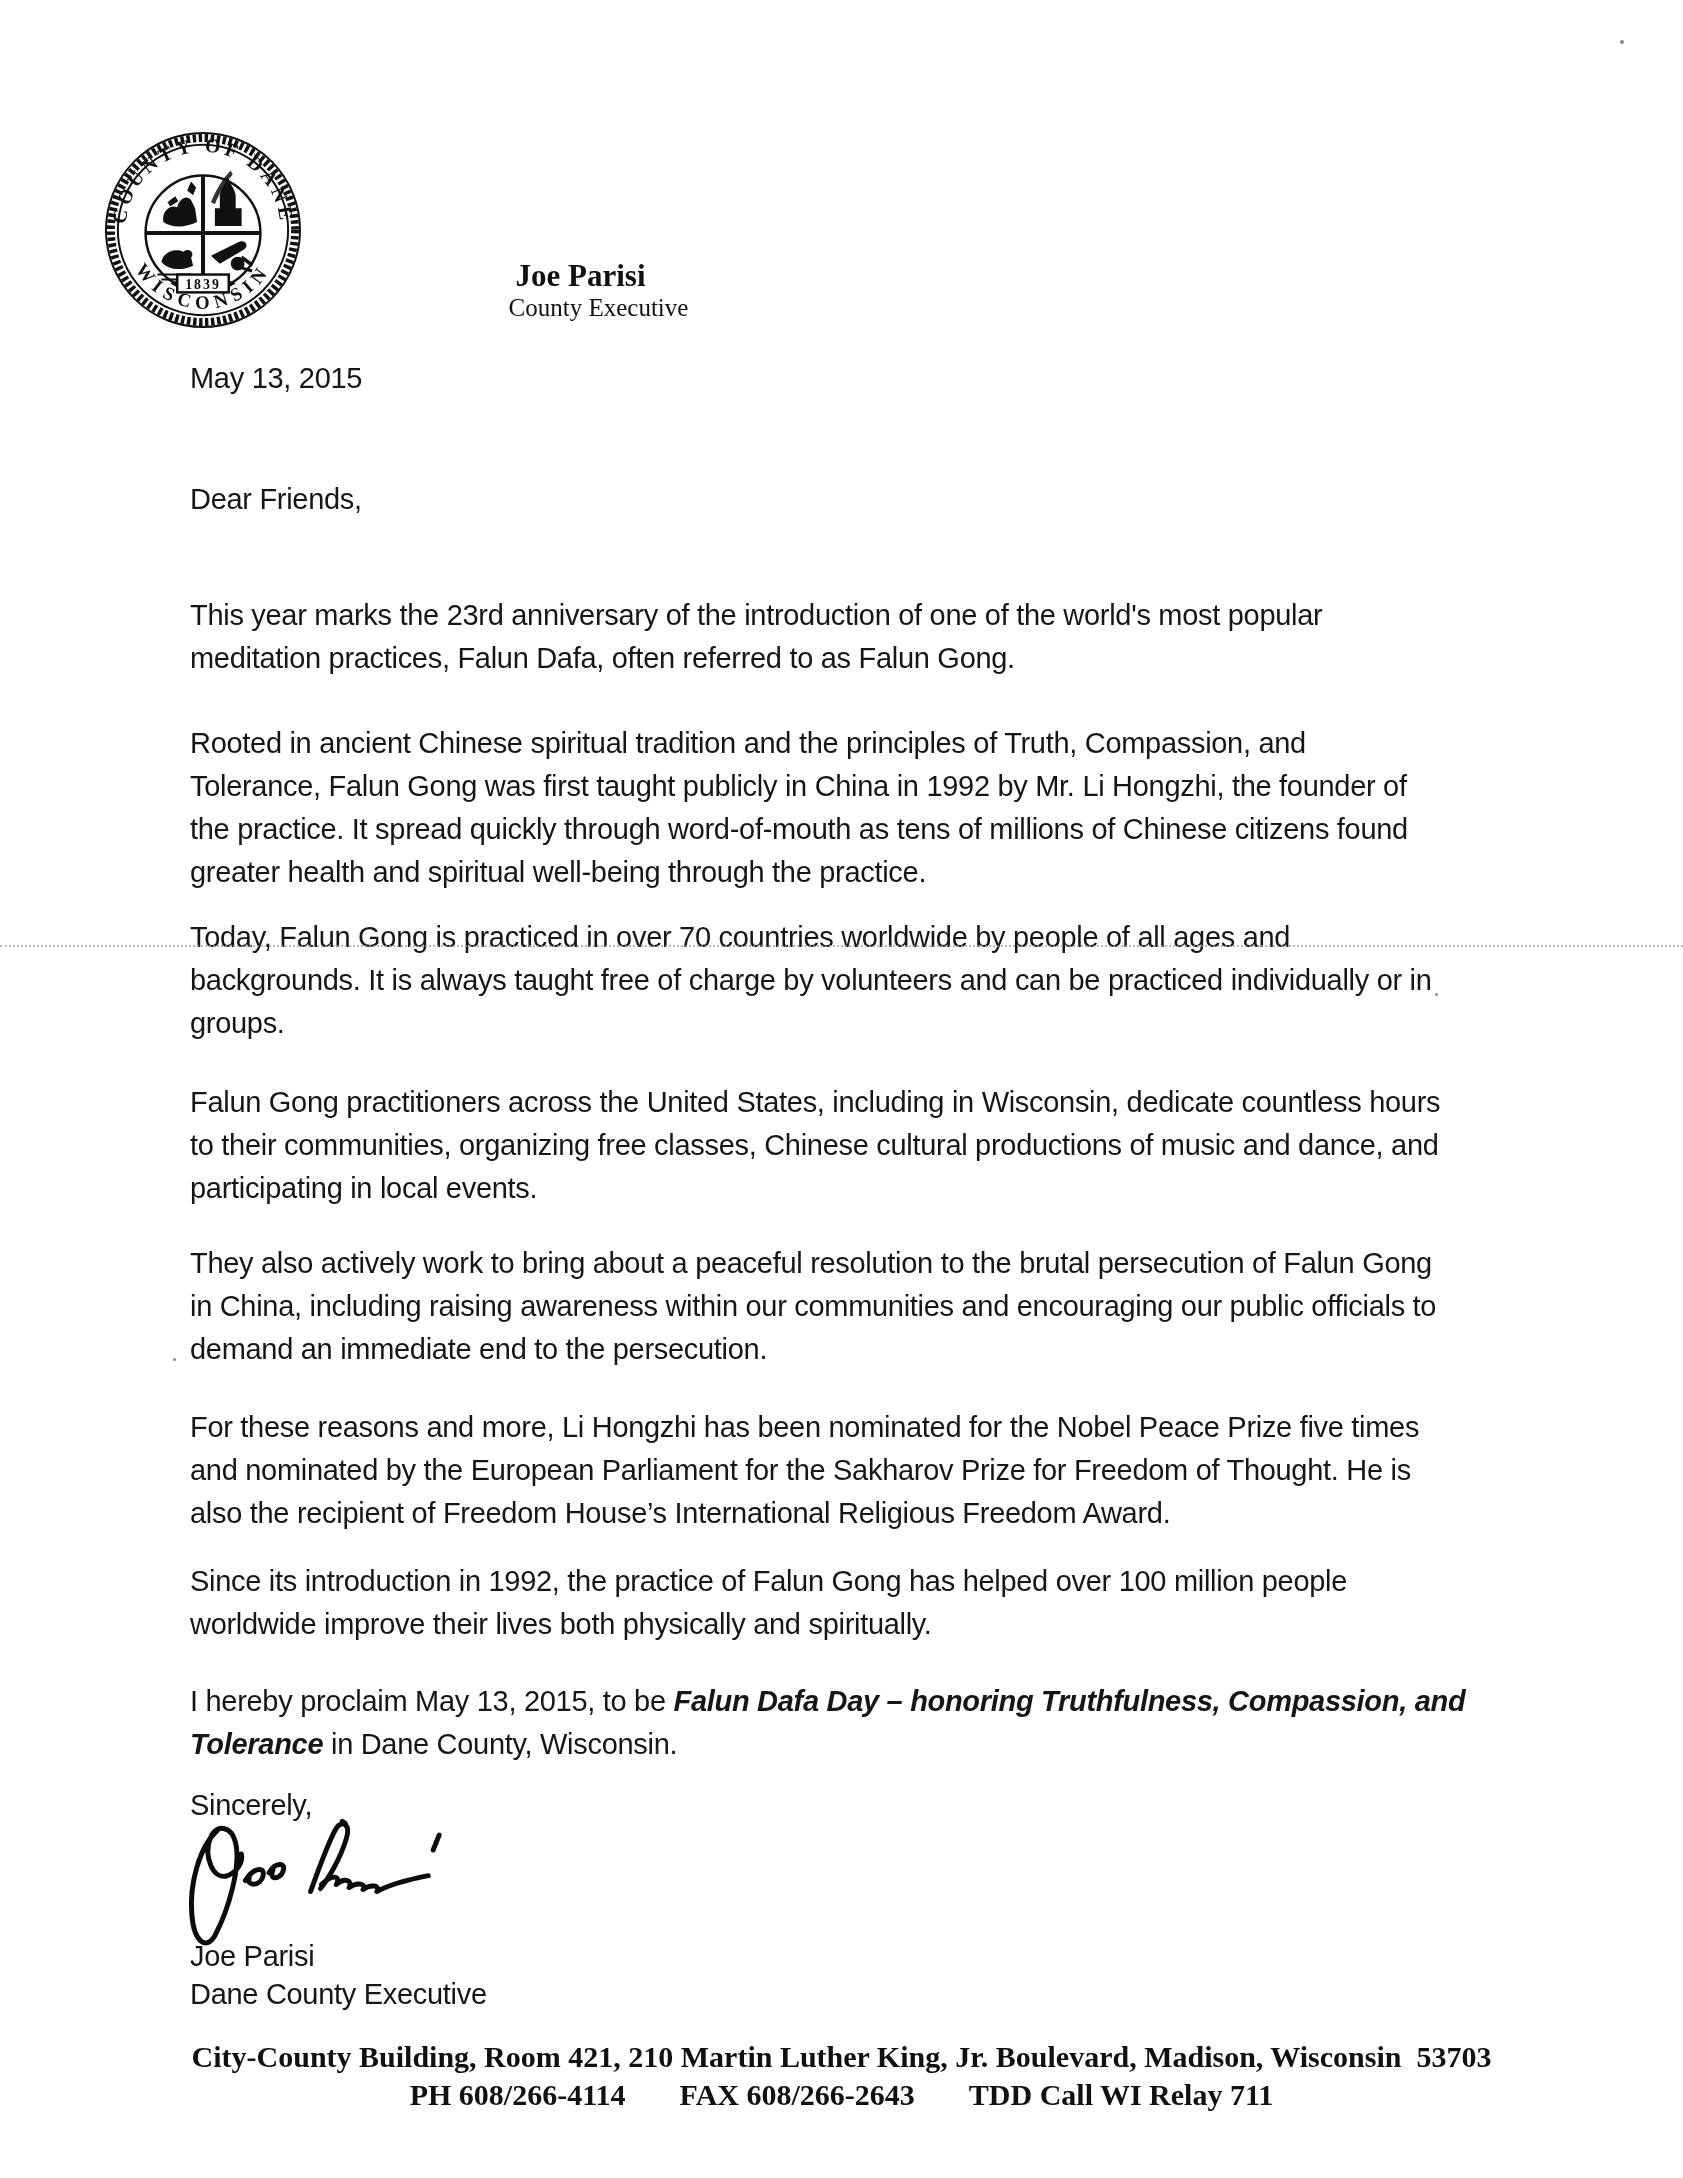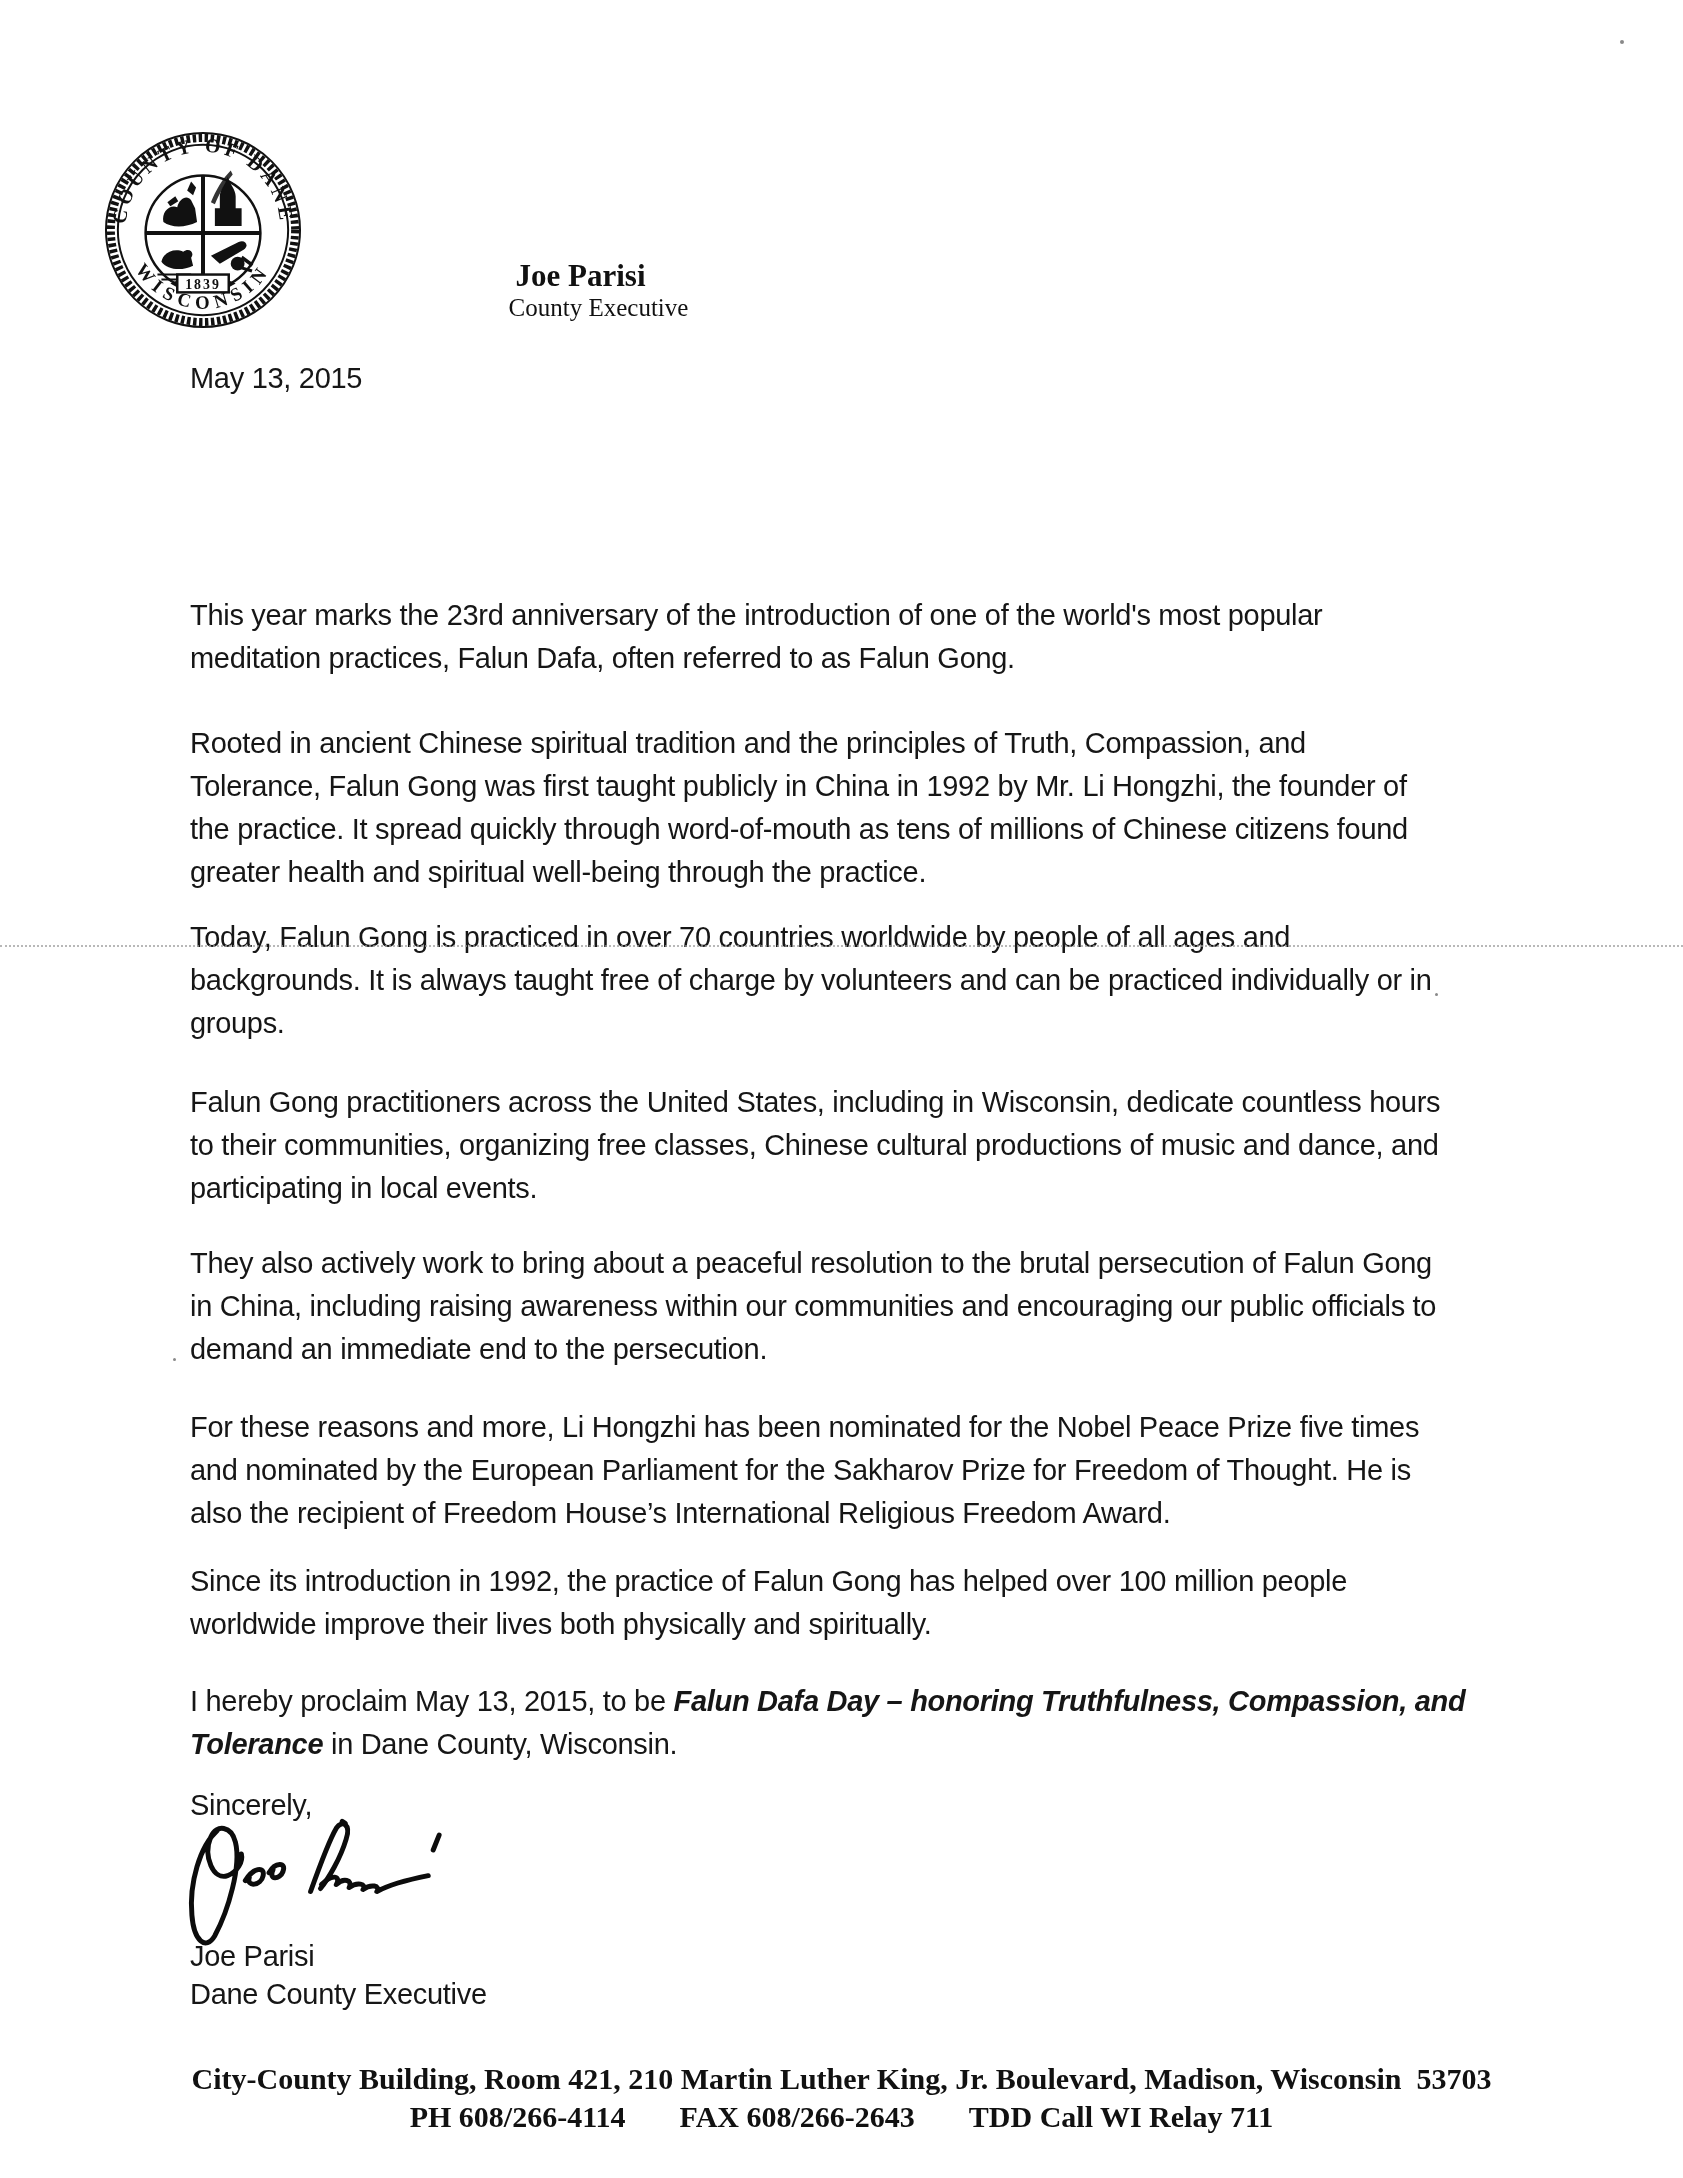--- a/index.html
+++ b/index.html
@@ -53,21 +53,21 @@
   .em{font-weight:bold;font-style:italic;}
   
   .signature{position:absolute;left:184px;top:1818px;width:267px;height:147px;}
   
   .footer{
     position:absolute;left:0;top:2038px;width:1683px;
     font-family:"Liberation Serif",serif;font-weight:bold;
     font-size:30px;line-height:38px;color:#111;
     text-align:center;
   }
-  .footer-line1{white-space:pre;margin-top:22px;}
+  .footer-line1{white-space:pre;}
   .footer-line2{display:flex;justify-content:center;column-gap:54px;}
   
   .scanline{
     position:absolute;left:0;top:945px;width:1683px;height:0;
     border-top:2px dotted #9b9b9b;opacity:.7;z-index:3;
   }
   .speck{position:absolute;width:4px;height:4px;border-radius:50%;background:#4a4a4a;opacity:.65;}
   .speck.s1{left:1620px;top:40px;}
   .speck.s2{left:173px;top:1358px;width:3px;height:3px;}
   .speck.s3{left:656px;top:1750px;width:3px;height:3px;}
@@ -118,20 +118,21 @@
       <path d="M76,150 l-9,4 l9,5 Z M124,150 l9,4 l-9,5 Z" fill="#111"></path>
       <rect x="74" y="145" width="52" height="18" fill="#fff" stroke="#111" stroke-width="2.5"></rect>
       <text x="100" y="159.5" text-anchor="middle" font-family="Liberation Serif, serif" font-weight="bold" font-size="14" letter-spacing="2" fill="#111">1839</text>
     </g>
   </svg>
 
   <div class="lh-block lh-name">Joe Parisi</div>
   <div class="lh-block lh-exec">County Executive</div>
 
   <div class="bodytext date">May 13, 2015</div>
+  <div class="bodytext salutation">Dear Friends,</div>
 
   <p class="bodytext p1">This year marks the 23rd anniversary of the introduction of one of the world's most popular
 meditation practices, Falun Dafa, often referred to as Falun Gong.</p>
   <p class="bodytext p2">Rooted in ancient Chinese spiritual tradition and the principles of Truth, Compassion, and
 Tolerance, Falun Gong was first taught publicly in China in 1992 by Mr. Li Hongzhi, the founder of
 the practice. It spread quickly through word-of-mouth as tens of millions of Chinese citizens found
 greater health and spiritual well-being through the practice.</p>
   <p class="bodytext p3">Today, Falun Gong is practiced in over 70 countries worldwide by people of all ages and
 backgrounds. It is always taught free of charge by volunteers and can be practiced individually or in
 groups.</p>

